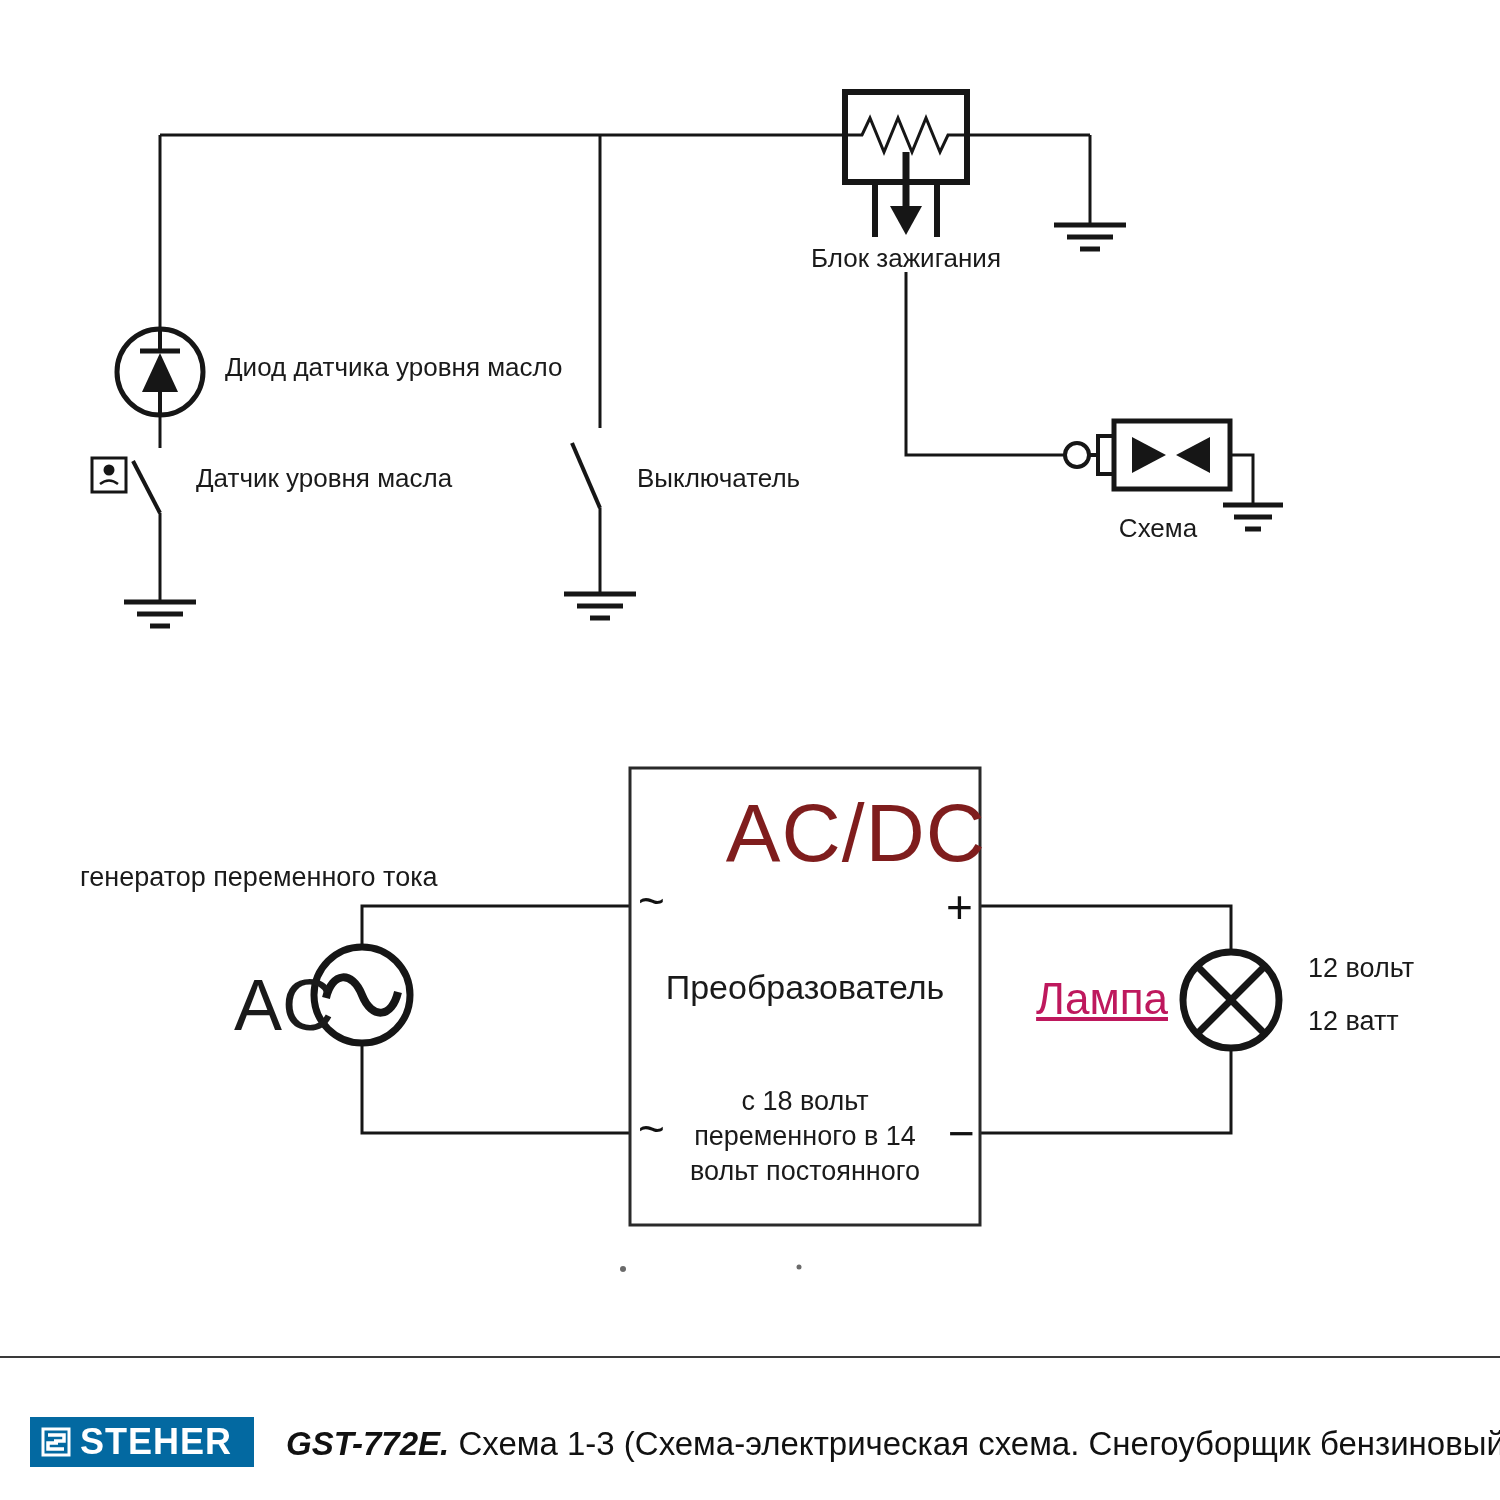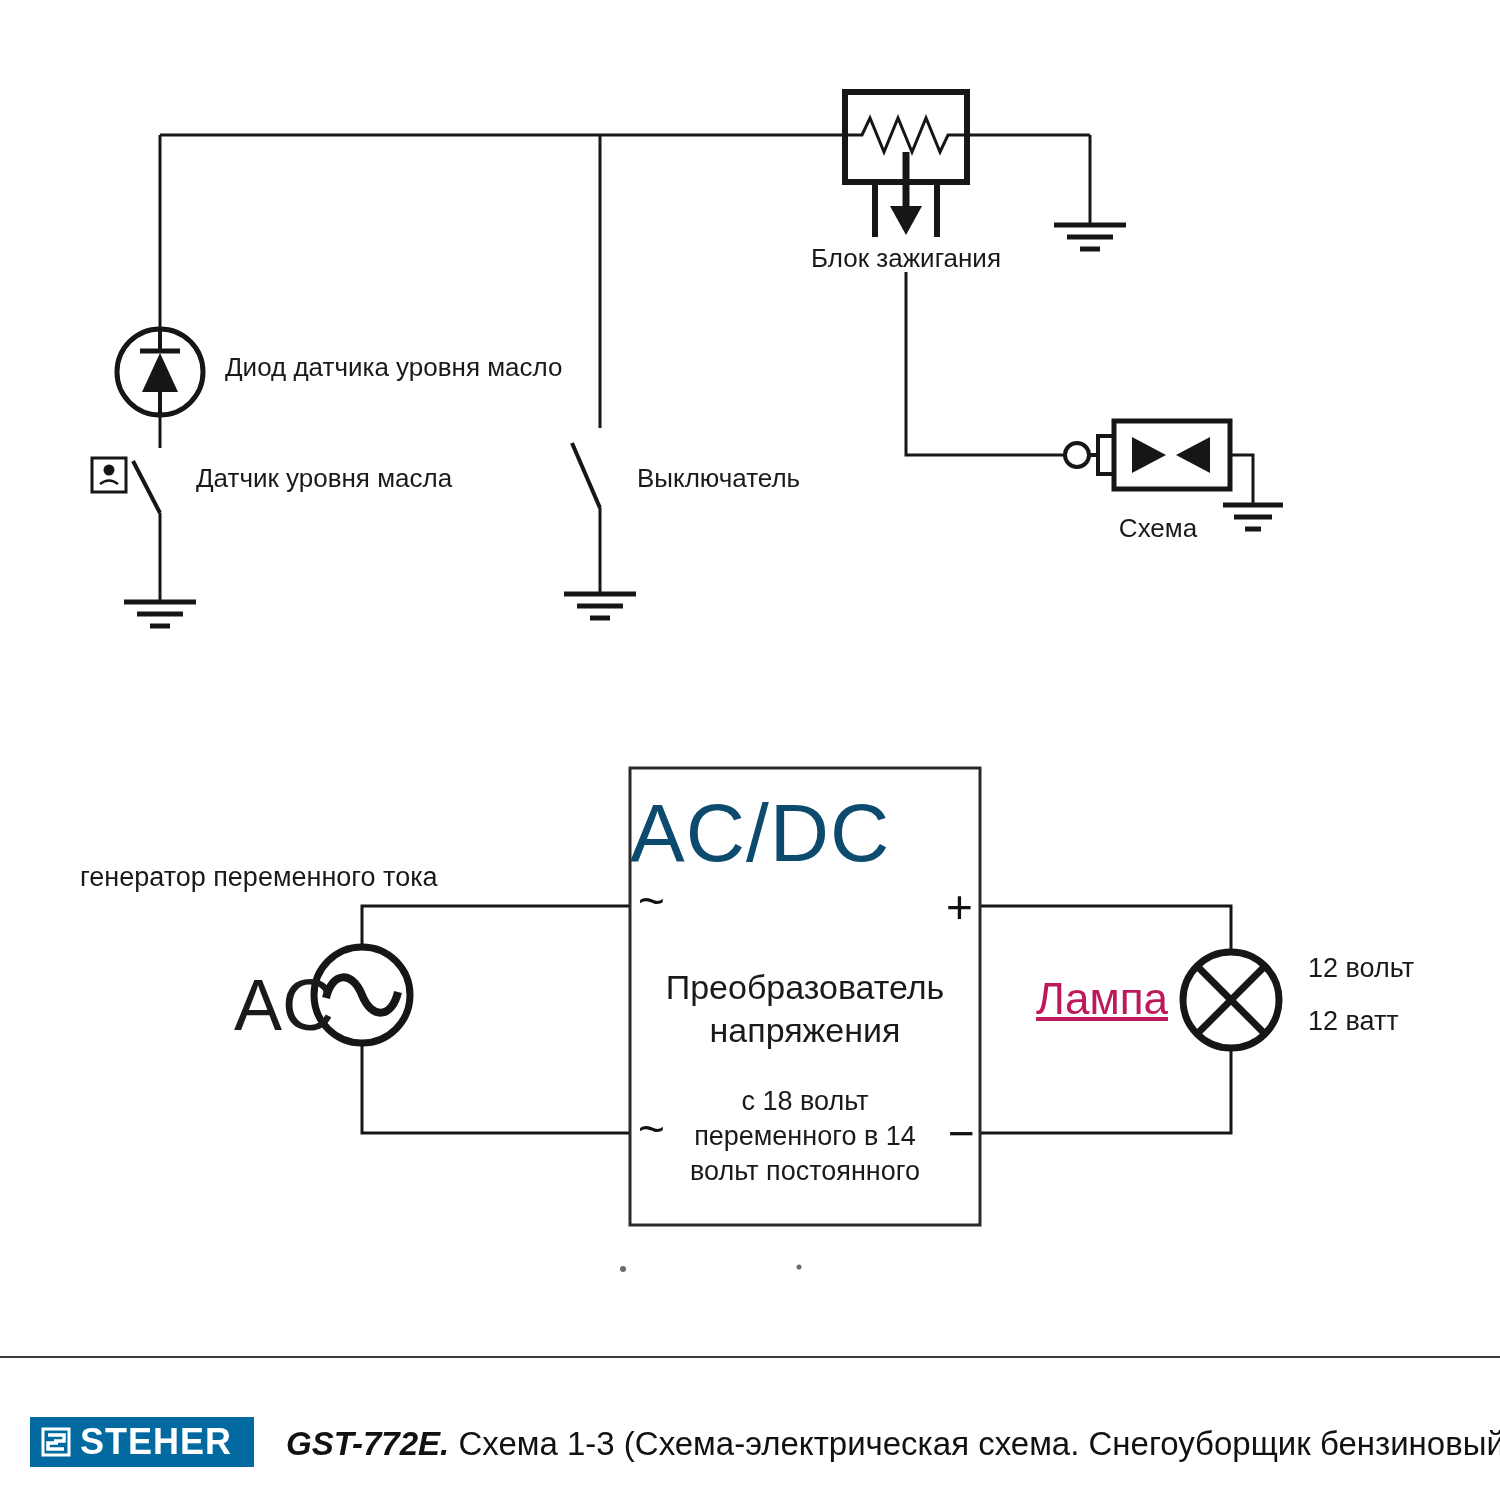--- a/index.html
+++ b/index.html
@@ -15,21 +15,21 @@
     position:absolute;
     color:#1a1a1a;
     font-family:"Liberation Sans", sans-serif;
     white-space:nowrap;
     font-size:26px;
   }
   .label.center{transform:translateX(-50%);}
   .big-ac{font-size:72px;}
   .acdc-title{
     position:absolute;left:630px;top:786px;width:356px;
-    text-align:left;font-size:82px;color:#0c4a6e;letter-spacing:1px;
+    text-align:right;font-size:82px;color:#7f1d1d;letter-spacing:1px;
   }
   .terminal{position:absolute;font-size:46px;color:#111;}
   .conv-name{
     position:absolute;left:630px;top:966px;width:350px;
     text-align:center;font-size:34px;color:#1a1a1a;line-height:1.25;
   }
   .conv-desc{
     position:absolute;left:630px;top:1084px;width:350px;
     text-align:center;font-size:27px;color:#1a1a1a;line-height:1.3;
   }
@@ -181,21 +181,20 @@
 
   <div class="acdc-title">AC/DC</div>
 
   <div class="terminal" style="left:638px;top:874px;">~</div>
   <div class="terminal" style="left:638px;top:1102px;">~</div>
   <div class="terminal" style="left:946px;top:880px;">+</div>
   <div class="terminal" style="left:948px;top:1106px;">−</div>
 
   <div class="conv-name">
     <span>Преобразователь</span>
-    <span>напряжения</span>
   </div>
 
   <div class="conv-desc">
     <span>с 18 вольт</span>
     <span>переменного в 14</span>
     <span>вольт постоянного</span>
   </div>
 
   <div class="lamp-name">Лампа</div>
 

